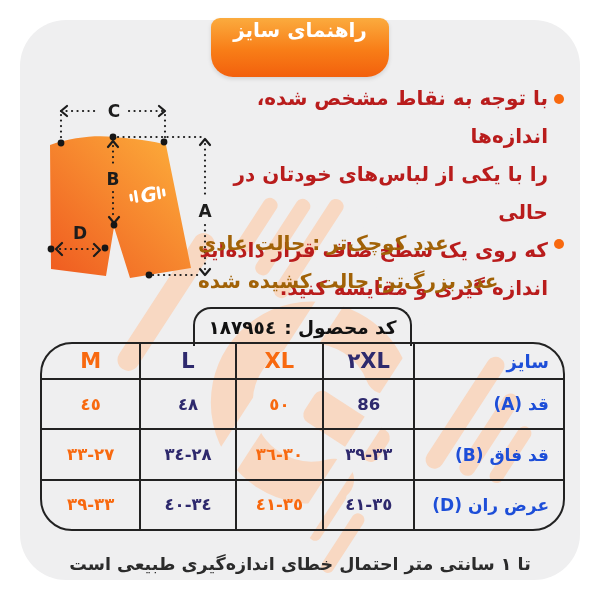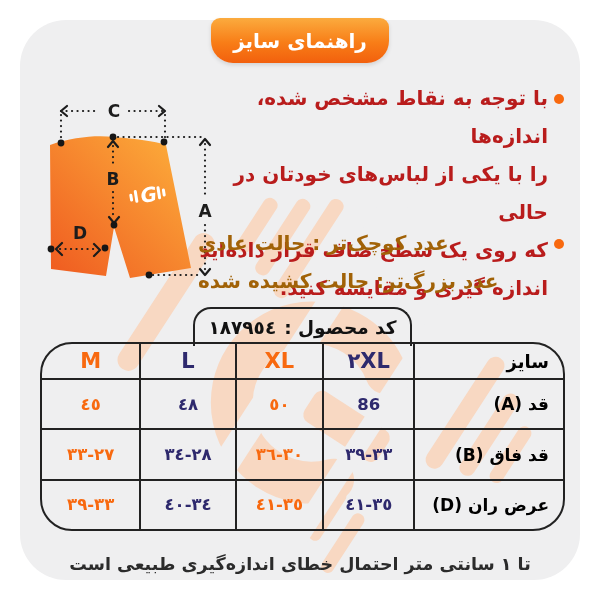--- a/index.html
+++ b/index.html
@@ -1,38 +1,38 @@
 <!DOCTYPE html>
 <html lang="fa"><head>
 <meta charset="utf-8">
 <style>
   html,body{margin:0;padding:0;}
   body{width:600px;height:600px;background:#ffffff;font-family:"DejaVu Sans",sans-serif;overflow:hidden;}
   .card{position:absolute;left:20px;top:20px;width:560px;height:560px;background:#efeff0;border-radius:46px;}
   .watermark{position:absolute;left:0;top:0;width:560px;height:560px;border-radius:46px;overflow:hidden;pointer-events:none;}
-  .badge{position:absolute;left:50%;transform:translateX(-50%);top:-2px;width:178px;height:45px;
+  .badge{position:absolute;left:50%;transform:translateX(-50%);top:-2px;width:178px;height:59px;
          background:linear-gradient(180deg,#fbab3e 0%,#f87d17 55%,#f2600d 100%);
-         border-radius:9px 9px 22px 22px;display:flex;align-items:center;justify-content:center;
+         border-radius:9px 9px 22px 22px;display:flex;align-items:flex-start;justify-content:center;
          color:#ffffff;font-weight:700;font-size:20px;box-shadow:0 2px 4px rgba(0,0,0,.12);}
   .diagram{position:absolute;left:18px;top:55px;width:232px;height:237px;}
   .instructions{position:absolute;right:32px;top:59px;width:350px;direction:rtl;text-align:right;
                 color:#b91c1c;font-weight:700;font-size:20px;line-height:38px;}
   .instructions2{position:absolute;right:32px;top:204px;width:350px;direction:rtl;text-align:left;
                 color:#a16207;font-weight:700;font-size:20px;line-height:38px;}
   .bullet{position:absolute;width:10px;height:10px;border-radius:50%;background:#f8690f;right:16px;}
   .b1{top:74px;} .b2{top:219px;}
   .pill{position:absolute;left:173px;top:287px;width:215px;height:37px;border:2px solid #222;border-bottom:none;
         border-radius:18px 18px 0 0;display:flex;align-items:center;justify-content:center;gap:8px;
         direction:rtl;font-weight:700;font-size:18.5px;color:#111;}
   .table-wrap{position:absolute;left:20px;top:322px;width:521px;height:185px;border:2px solid #222;
               border-radius:32px;overflow:hidden;}
   table{border-collapse:collapse;width:calc(100% + 4px);height:calc(100% + 4px);margin:-2px;table-layout:fixed;}
   td,th{border:2px solid #222;padding:0;text-align:center;vertical-align:middle;font-weight:700;}
   tr.hdr{height:33px;} tr.r{height:46px;}
-  th.size-hdr,th.rowlabel{direction:rtl;text-align:right;padding-right:14px;color:#000000;font-size:17px;}
+  th.size-hdr,th.rowlabel{direction:rtl;text-align:right;padding-right:14px;color:#1d4ed8;font-size:17px;}
   th.size-hdr{font-size:18px;}
   .sz{font-size:21px;direction:ltr;}
   .val{font-size:16.5px;direction:ltr;}
   .col-m,.col-xl{color:#f8690f;} .col-l,.col-2xl{color:#2e296d;}
   .footer{position:absolute;left:0;right:0;top:534px;text-align:center;direction:rtl;
           color:#2b2b2b;font-weight:700;font-size:17.5px;}
   .lbl{font:700 17px "DejaVu Sans",sans-serif;fill:#1c1c1c;}
 </style>
 </head>
 <body>

